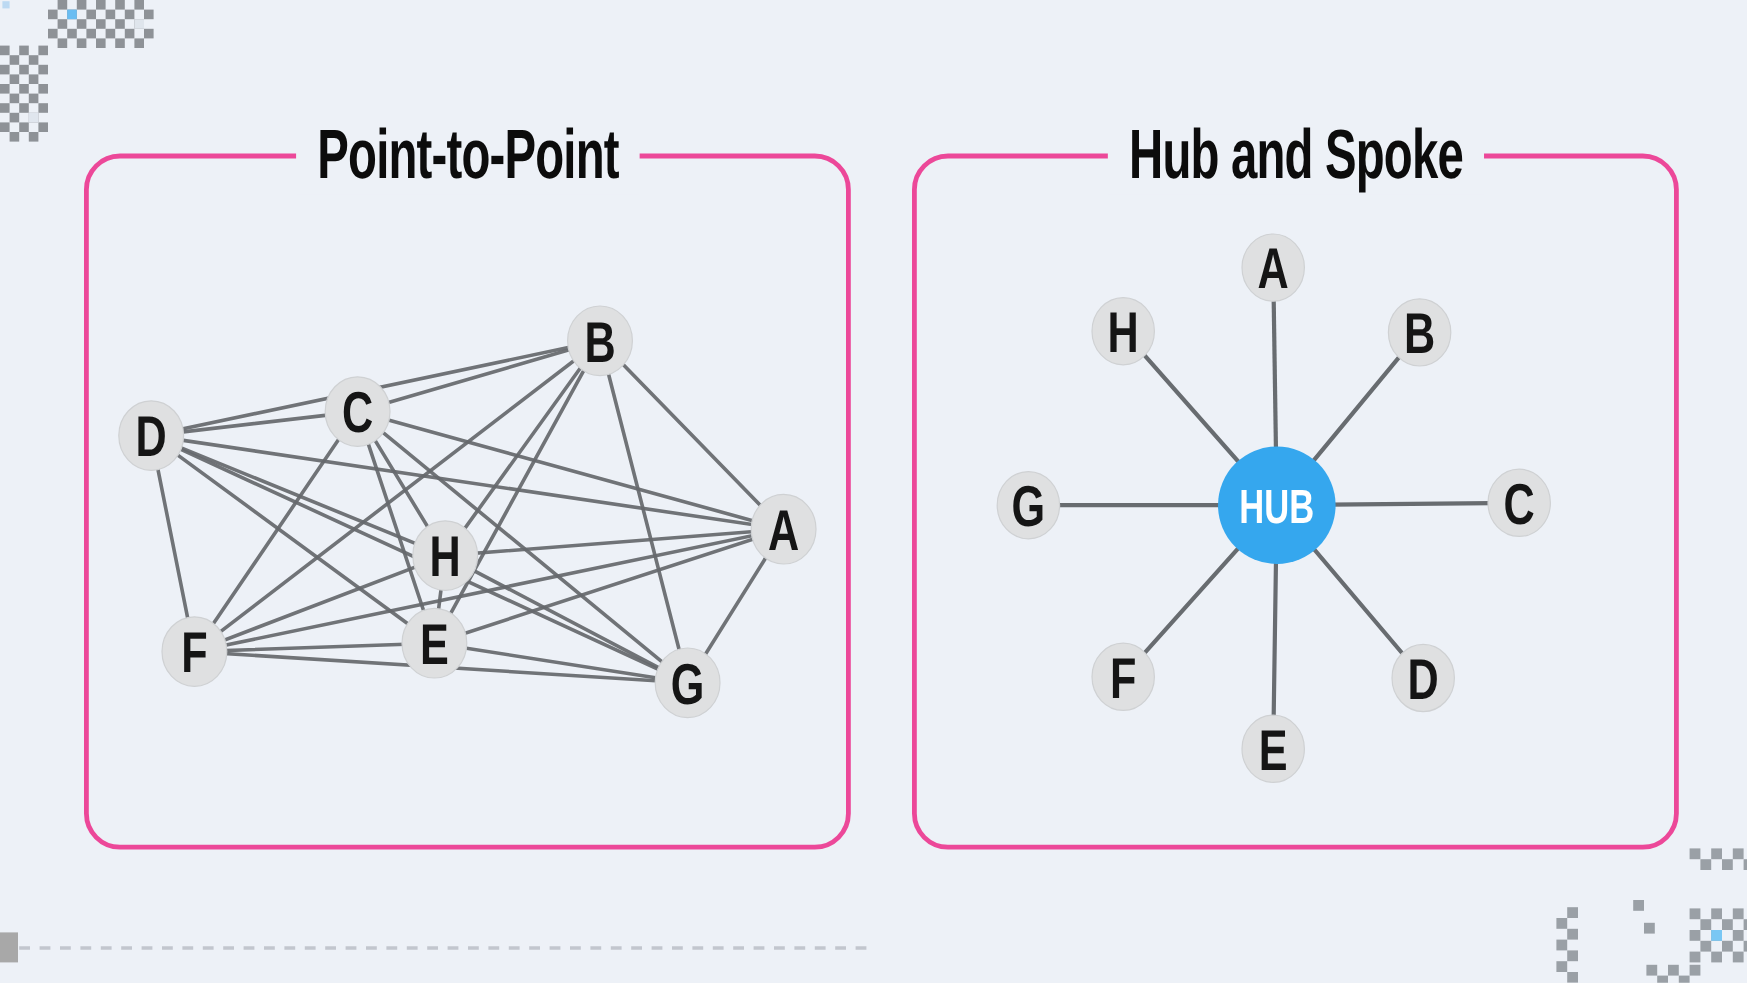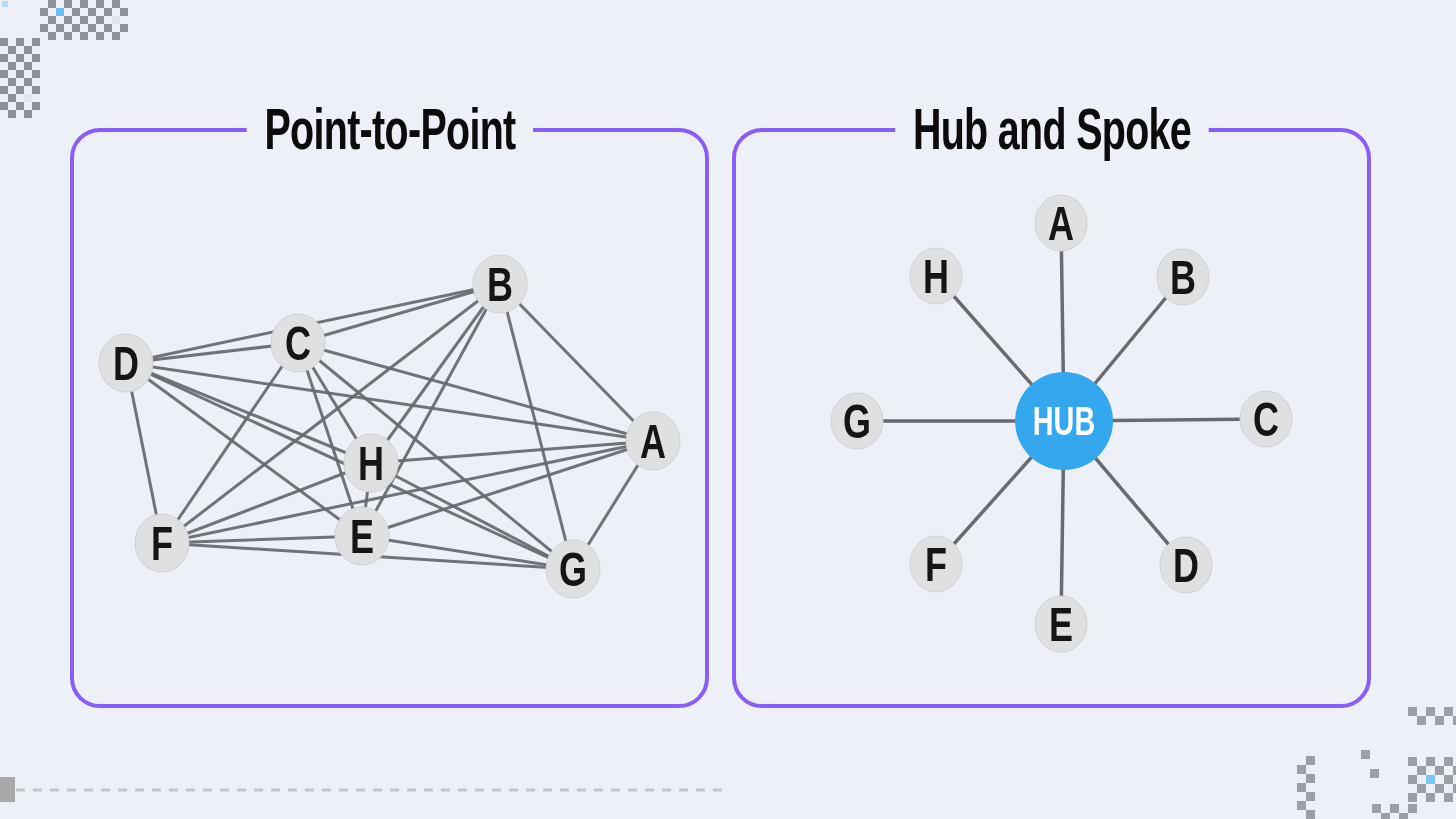--- a/index.html
+++ b/index.html
@@ -3,25 +3,25 @@
 <meta charset="utf-8">
 <style>
   html,body{margin:0;padding:0;}
   body{
     width:1456px;height:819px;position:relative;overflow:hidden;
     background:#edf1f7;
     font-family:"Liberation Sans",sans-serif;
   }
   .panel{
     position:absolute;top:128px;width:631px;height:572px;
-    border:4px solid #8b5cf6;border-radius:30px;
+    border:4px solid #ec4899;border-radius:30px;
     background:transparent;z-index:1;
   }
   #panel-p2p{left:70px;}
-  #panel-hub{left:732px;}
+  #panel-hub{left:760px;}
   .panel-title{
     position:absolute;top:-36px;left:50%;
     transform:translateX(-50%) scaleX(0.68);
     transform-origin:center;
     font-size:58px;font-weight:900;line-height:66px;
     letter-spacing:-1px;color:#0c0c0c;white-space:nowrap;
     background:#edf1f7;padding:0 26px;z-index:10;
   }
   #scene{
     position:absolute;left:0;top:0;z-index:5;pointer-events:none;

